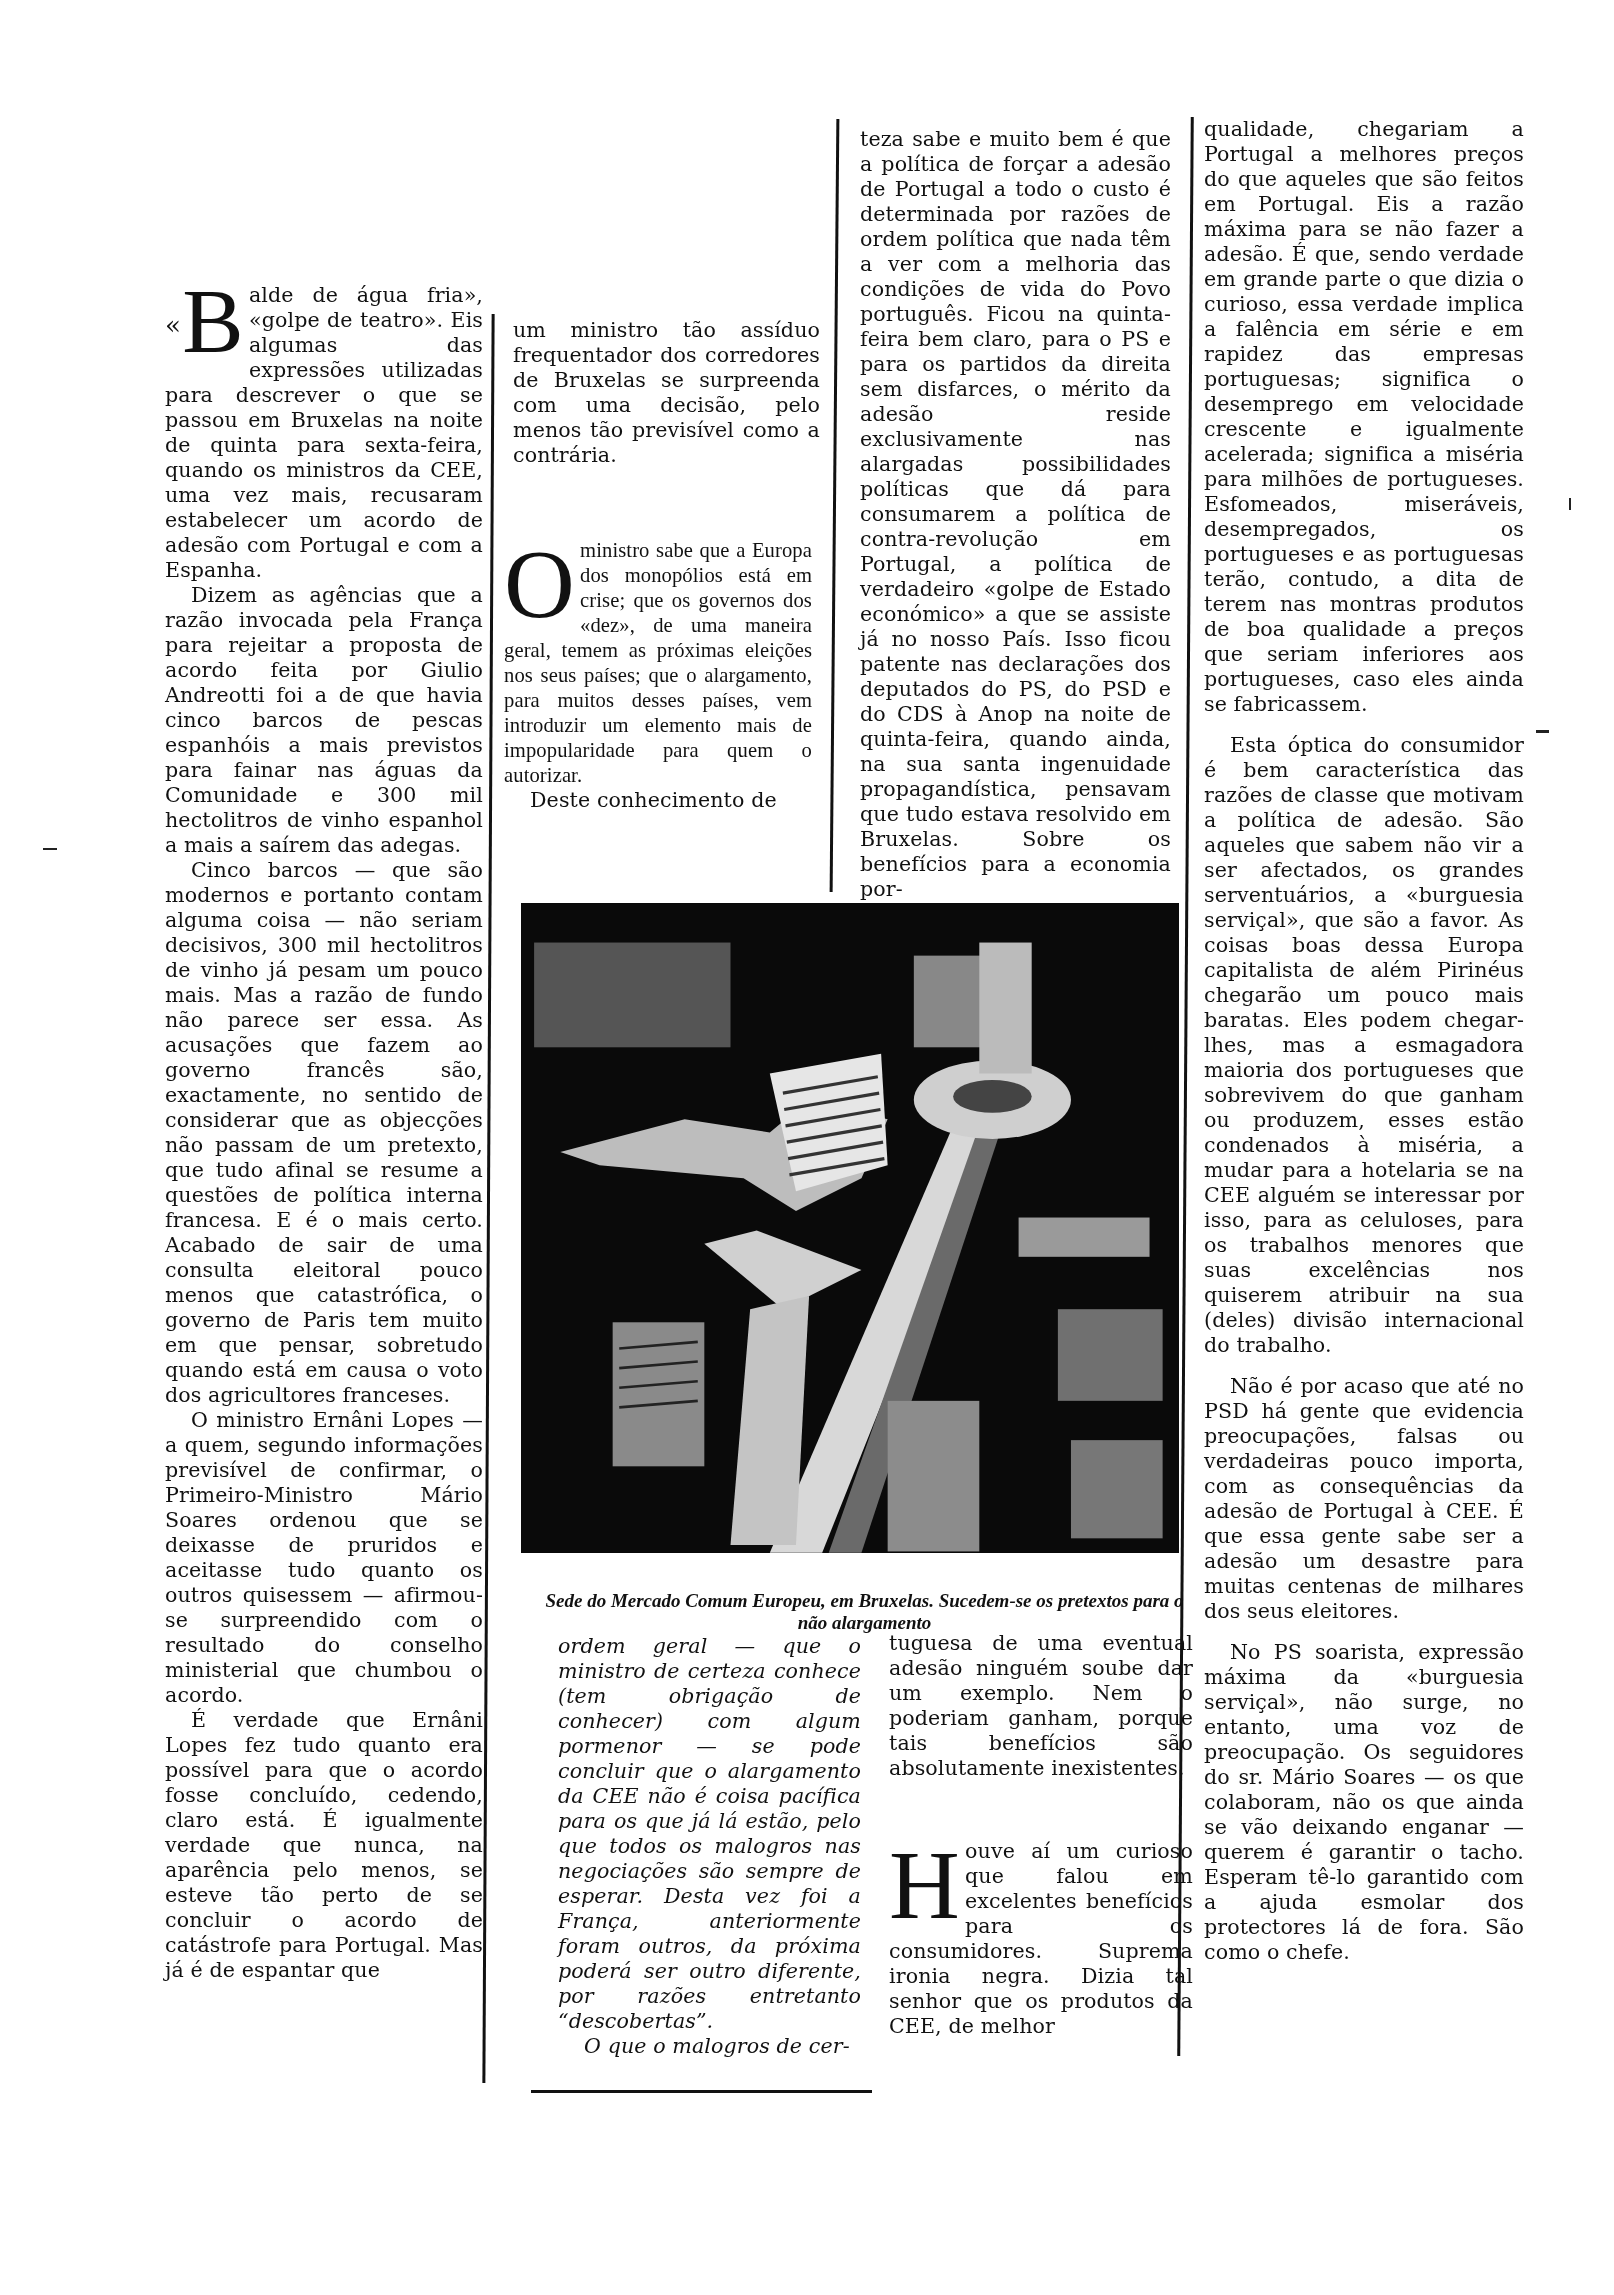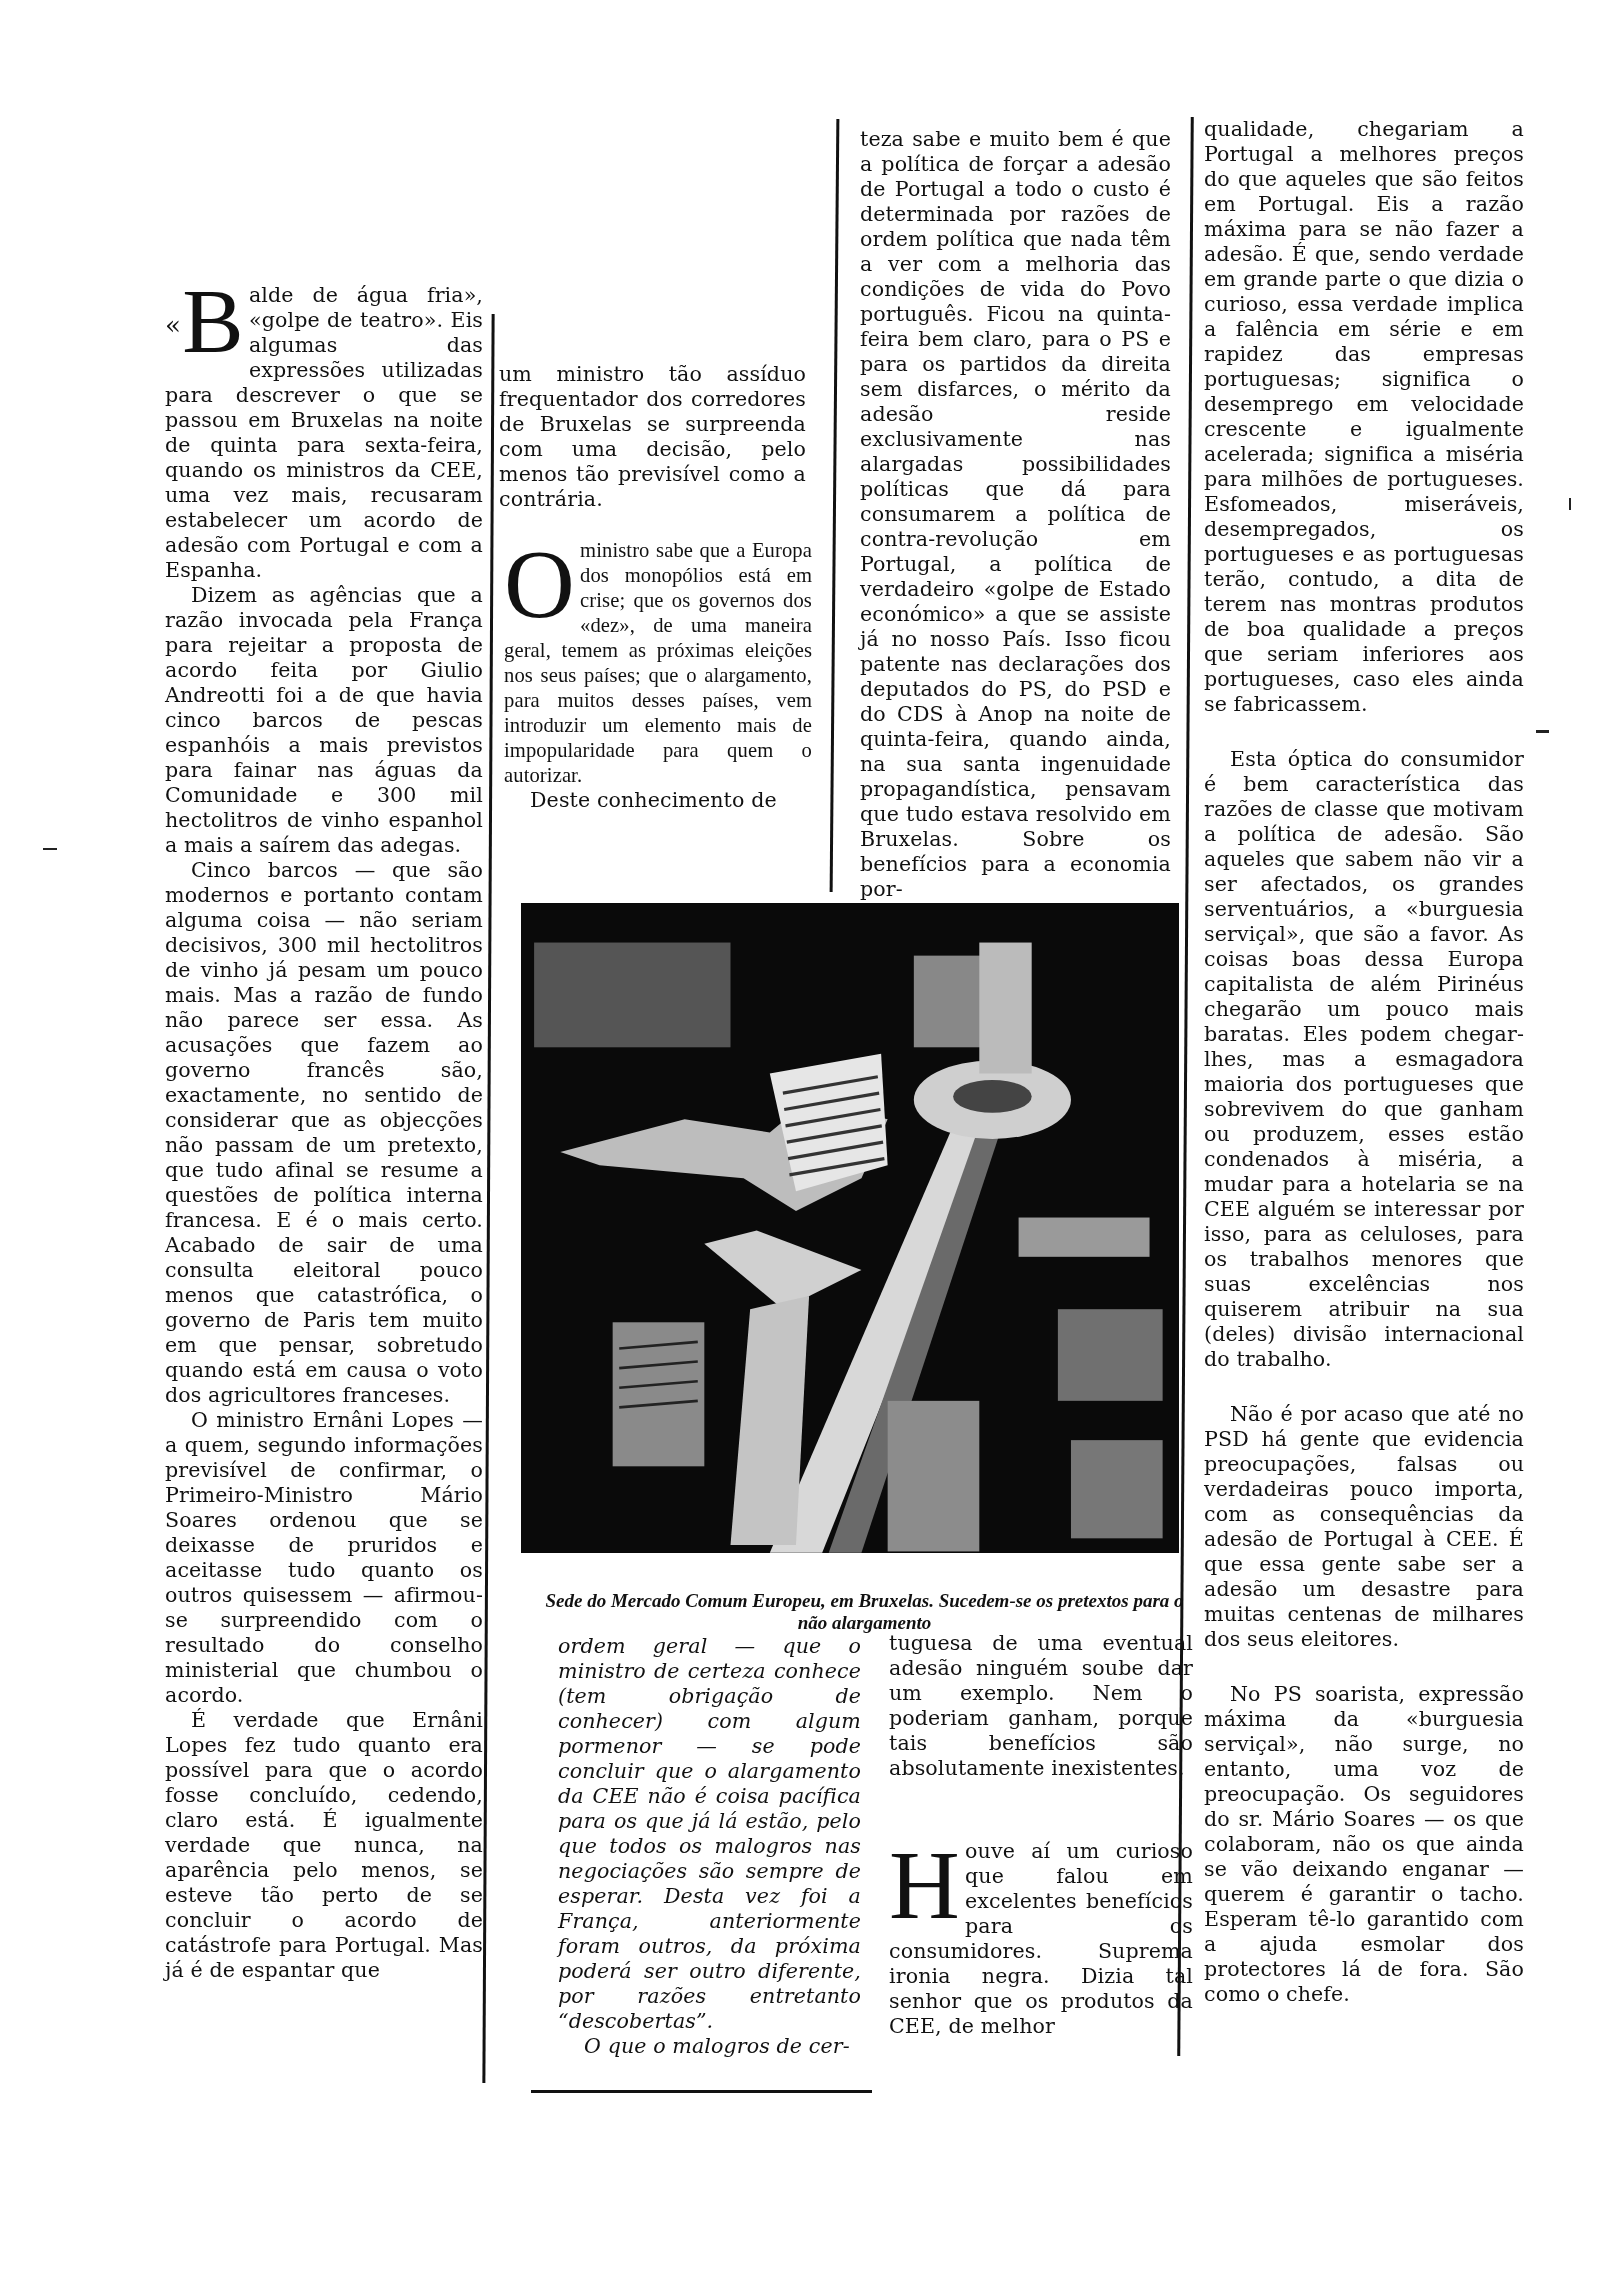--- a/index.html
+++ b/index.html
@@ -2,21 +2,21 @@
 <html style="font-size:10.5px"><head>
 <meta charset="utf-8">
 <style>
   html, body { margin: 0; padding: 0; background: #ffffff; }
   body { width: 1614px; height: 2295px; position: relative; overflow: hidden;
          font-family: "DejaVu Serif", "Liberation Serif", serif; color: #111; }
   .col { position: absolute; font-size: 20.6px; line-height: 25px; text-align: justify;
          hyphens: manual; letter-spacing: 0.1px; }
   .col p { margin: 0; text-indent: 0; }
   .col p.ind { text-indent: 26px; }
-  .col p.gap { margin-top: 30px; }
+  .col p.gap { margin-top: 16px; }
   .rule { position: absolute; background: #111; }
   .drop { float: left; font-size: 98px; line-height: 79px; margin: 0 5.2px 0 0; font-family: "Liberation Serif", serif; }
   .dropB { font-size: 92px; line-height: 77px; }
   .guill { float: left; font-size: 26px; line-height: 84px; margin-right: 1.3px; }
   .photo { position: absolute; left: 521px; top: 903px; width: 658px; height: 650px;
            background: #0b0b0b; overflow: hidden; }
   .caption { position: absolute; left: 537px; top: 1558px; width: 655px;
              font-family: "Liberation Serif", serif; font-style: italic; font-weight: bold;
              font-size: 19px; line-height: 22px; text-align: center; margin-top: 32px; }
   .speck { position: absolute; background: #222; }
@@ -29,21 +29,21 @@
     <span class="guill">«</span><span class="drop dropB">B</span><span>alde de água fria», «golpe de teatro». Eis algumas das expressões utilizadas para descrever o que se passou em Bruxelas na noite de quinta para sexta-feira, quando os ministros da CEE, uma vez mais, recusaram estabelecer um acordo de adesão com Portugal e com a Espanha.</span>
   </p>
   <p class="ind">Dizem as agências que a razão invocada pela França para rejeitar a proposta de acordo feita por Giulio Andreotti foi a de que havia cinco barcos de pescas espanhóis a mais previstos para fainar nas águas da Comunidade e 300 mil hectolitros de vinho espanhol a mais a saírem das adegas.</p>
   <p class="ind">Cinco barcos — que são modernos e portanto contam alguma coisa — não seriam decisivos, 300 mil hectolitros de vinho já pesam um pouco mais. Mas a razão de fundo não parece ser essa. As acusações que fazem ao governo francês são, exactamente, no sentido de considerar que as objecções não passam de um pretexto, que tudo afinal se resume a questões de política interna francesa. E é o mais certo. Acabado de sair de uma consulta eleitoral pouco menos que catastrófica, o governo de Paris tem muito em que pensar, sobretudo quando está em causa o voto dos agricultores franceses.</p>
   <p class="ind">O ministro Ernâni Lopes — a quem, segundo informações previsível de confirmar, o Primeiro-Ministro Mário Soares ordenou que se deixasse de pruridos e aceitasse tudo quanto os outros quisessem — afirmou-se surpreendido com o resultado do conselho ministerial que chumbou o acordo.</p>
   <p class="ind">É verdade que Ernâni Lopes fez tudo quanto era possível para que o acordo fosse concluído, cedendo, claro está. É igualmente verdade que nunca, na aparência pelo menos, se esteve tão perto de se concluir o acordo de catástrofe para Portugal. Mas já é de espantar que</p>
 </div>
 
 <div class="rule" style="left:487px; top:314px; width:3.3px; height:1769px; transform:rotate(0.3deg);"></div>
 
-<div class="col" style="left:499px; top:318px; width:307px;margin-top:44px;">
+<div class="col" style="left:513px; top:318px; width:307px;">
   <p>um ministro tão assíduo frequentador dos corredores de Bruxelas se surpreenda com uma decisão, pelo menos tão previsível como a contrária.</p>
 </div>
 
 <div class="col" style="left:504px; top:538px; width:308px;">
   <p>
     <span class="drop" style="margin-top:6.6px;">O</span><span style="display:inline;font-family:Liberation Serif, serif;">ministro sabe que a Europa dos monopólios está em crise; que os governos dos «dez», de uma maneira geral, temem as próximas eleições nos seus países; que o alargamento, para muitos desses países, vem introduzir um elemento mais de impopularidade para quem o autorizar.</span>
   </p>
   <p class="ind">Deste conhecimento de</p>
 </div>
 

